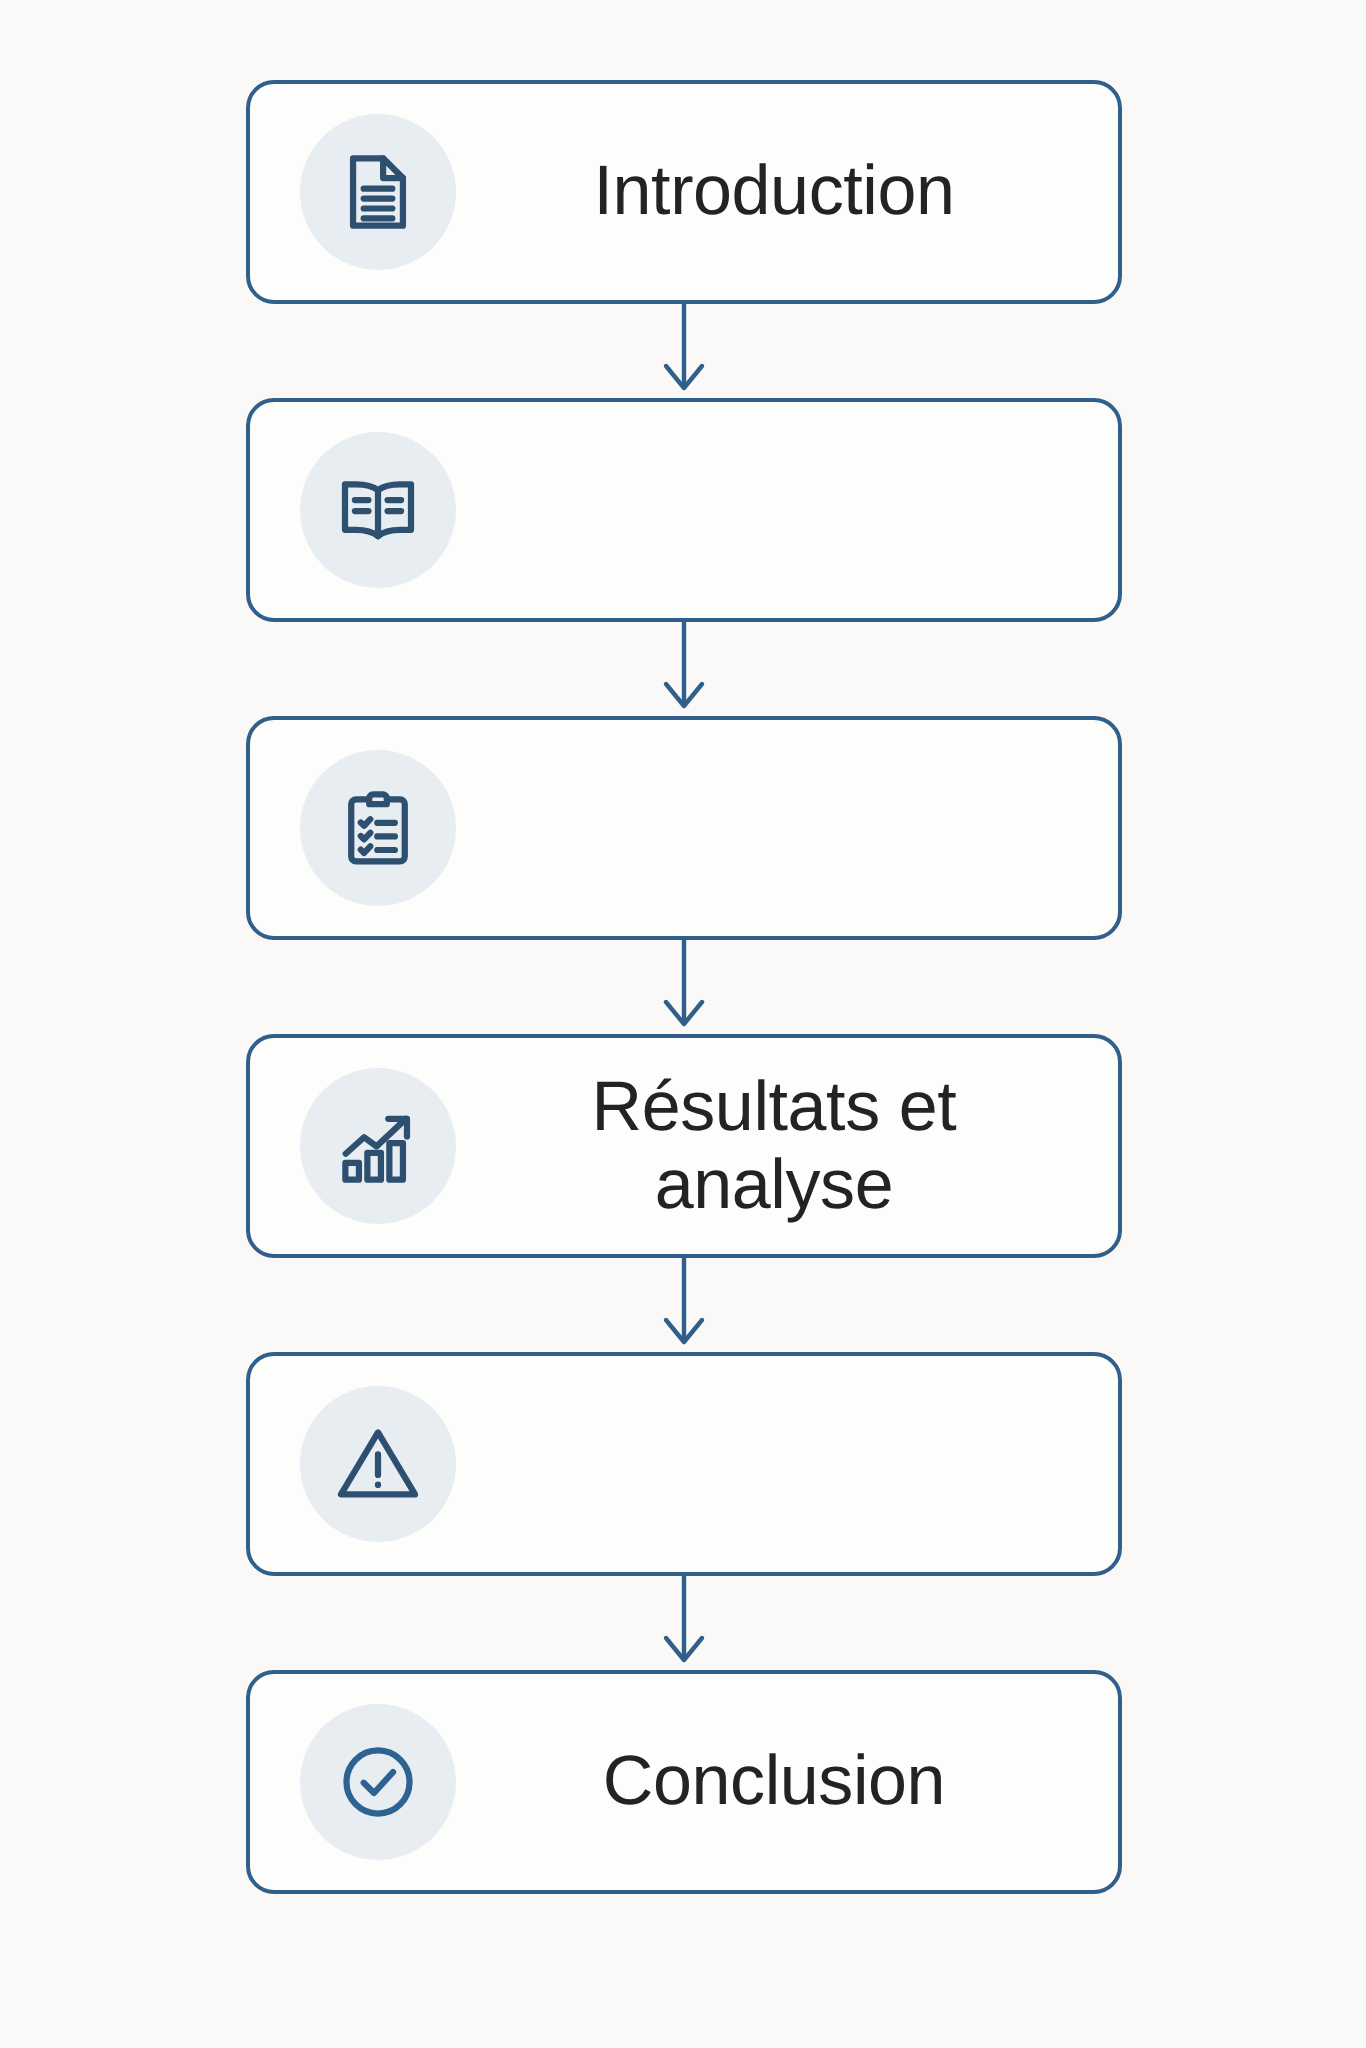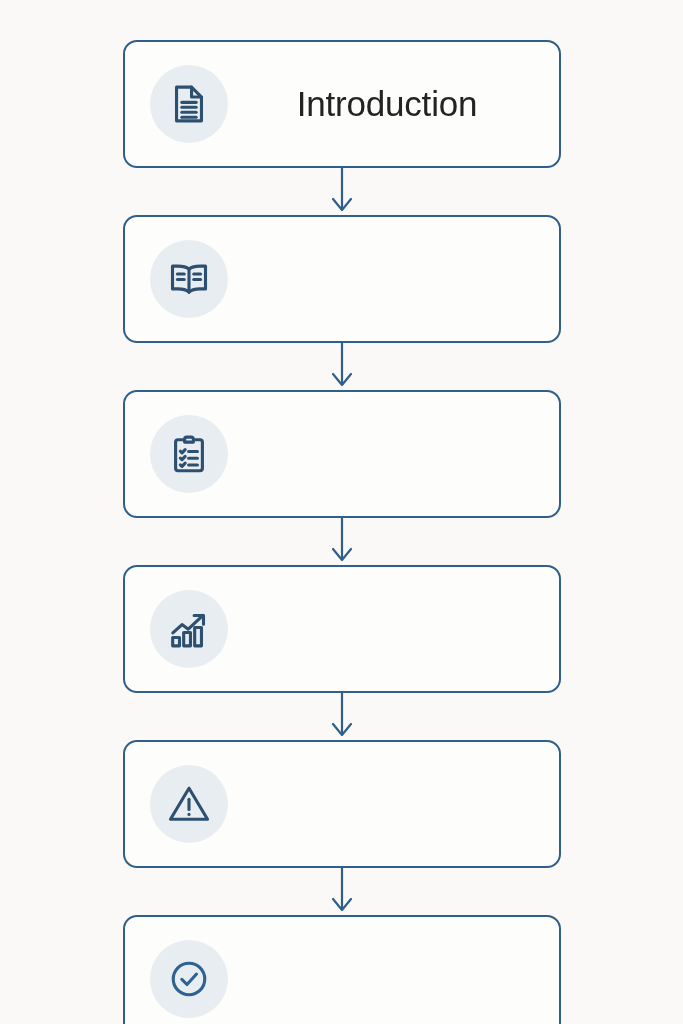--- a/index.html
+++ b/index.html
@@ -23,21 +23,21 @@
     padding-top: 40px;
     display: flex;
     flex-direction: column;
     align-items: center;
   }
 
   .step-box {
     position: relative;
     box-sizing: border-box;
     width: 438px;
-    height: 128px;
+    height: 112px;
     background: #fdfdfc;
     border: 2px solid #2f5f8a;
     border-radius: 14px;
     display: flex;
     flex-direction: row;
     align-items: center;
     flex: 0 0 auto;
   }
 
   .icon-badge {
@@ -156,20 +156,21 @@
   <div class="step-box">
     <div class="icon-badge">
       <svg viewBox="0 0 24 24" fill="none" stroke="#2d4f70" stroke-width="1.7" stroke-linecap="round" stroke-linejoin="round">
         <polyline points="3.2,14.1 8.2,9.6 11.6,12.1 19.6,4.6"></polyline>
         <polyline points="14.8,4.6 19.9,4.6 19.9,9.4"></polyline>
         <rect x="3.1" y="16.6" width="3.7" height="4.6"></rect>
         <rect x="9.1" y="13.9" width="3.7" height="7.3"></rect>
         <rect x="15.1" y="11.2" width="3.7" height="10.0"></rect>
       </svg>
     </div>
+    <div class="step-label">Résultats et analyse</div>
   </div>
 
   <div class="connector">
     <svg viewBox="0 0 30 47" fill="none" stroke="#2f5f8a" stroke-width="2.2" stroke-linecap="round" stroke-linejoin="round">
       <line x1="15" y1="0" x2="15" y2="41"></line>
       <polyline points="6,31 15,42 24,31"></polyline>
     </svg>
   </div>
 
   <div class="step-box">
@@ -189,15 +190,16 @@
     </svg>
   </div>
 
   <div class="step-box">
     <div class="icon-badge">
       <svg viewBox="0 0 24 24" fill="none" stroke="#2d6292" stroke-width="1.7" stroke-linecap="round" stroke-linejoin="round">
         <circle cx="12" cy="12" r="8.6"></circle>
         <polyline points="8.1,12.2 10.9,15.0 16.1,9.3"></polyline>
       </svg>
     </div>
+    <div class="step-label">Conclusion</div>
   </div>
 
 </div>
 
 </body></html>

